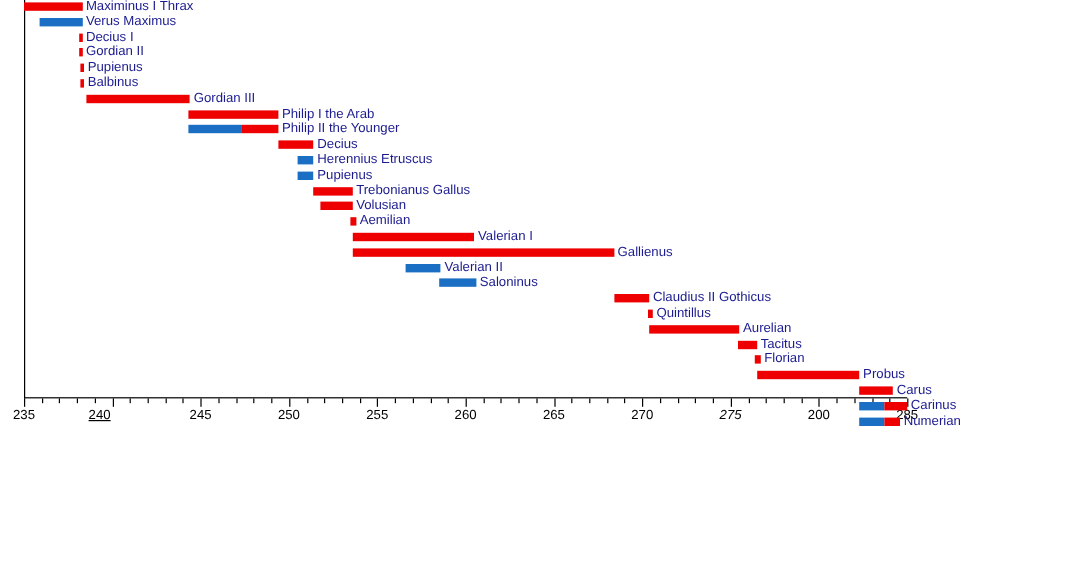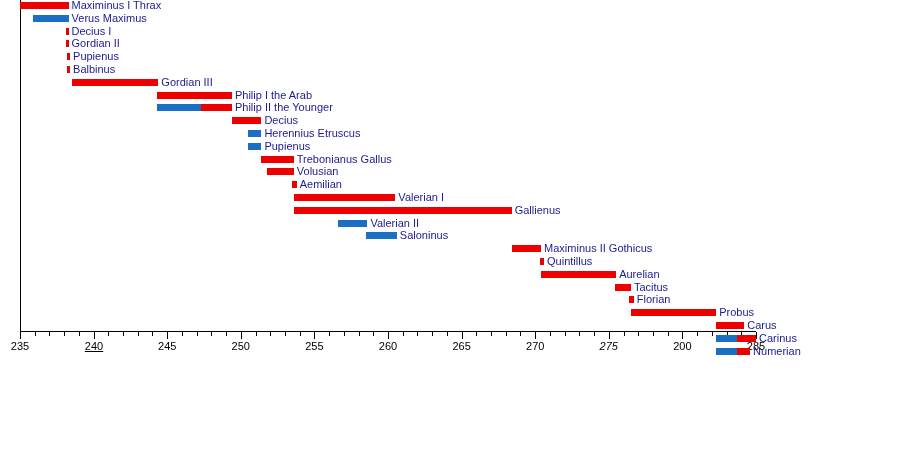--- a/index.html
+++ b/index.html
@@ -137,21 +137,21 @@
         <div class="tick-minor" style="left: 638.24px;"></div>
         <div class="tick-minor" style="left: 652.96px;"></div>
         <div class="tick-minor" style="left: 667.68px;"></div>
         <div class="tick-major" style="left: 682.4px;"></div>
         <div class="tick-minor" style="left: 697.12px;"></div>
         <div class="tick-minor" style="left: 711.84px;"></div>
         <div class="tick-minor" style="left: 726.56px;"></div>
         <div class="tick-minor" style="left: 741.28px;"></div>
         <div class="tick-major" style="left: 756px;"></div>
         <div class="tick-label" style="left: 20px;">235</div>
-        <div class="tick-label" style="left: 94px; text-decoration: underline;">240</div>
+        <div class="tick-label" style="left: 83px; text-decoration: underline;">240</div>
         <div class="tick-label" style="left: 167.2px;">245</div>
         <div class="tick-label" style="left: 240.8px;">250</div>
         <div class="tick-label" style="left: 314.4px;">255</div>
         <div class="tick-label" style="left: 388px;">260</div>
         <div class="tick-label" style="left: 461.6px;">265</div>
         <div class="tick-label" style="left: 535.2px;">270</div>
         <div class="tick-label" style="left: 608.8px; font-style: italic;">275</div>
         <div class="tick-label" style="left: 682.4px;">200</div>
         <div class="tick-label" style="left: 756px;">285</div>
       </div>
@@ -228,21 +228,21 @@
         <div class="row" style="top: 217.6px;">
           <div class="seg blue" style="left: 337.952px; width: 29.44px;"></div>
           <div class="row-label" style="left: 370.392px;">Valerian II</div>
         </div>
         <div class="row" style="top: 230.4px;">
           <div class="seg blue" style="left: 365.92px; width: 30.912px;"></div>
           <div class="row-label" style="left: 399.832px;">Saloninus</div>
         </div>
         <div class="row" style="top: 243.2px;">
           <div class="seg red" style="left: 511.648px; width: 29.44px;"></div>
-          <div class="row-label" style="left: 544.088px;">Maximinus II Gothicus</div>
+          <div class="row-label" style="left: 544.088px;">Claudius II Gothicus</div>
         </div>
         <div class="row" style="top: 256px;">
           <div class="seg red" style="left: 539.616px; width: 4.416px;"></div>
           <div class="row-label" style="left: 547.032px;">Quintillus</div>
         </div>
         <div class="row" style="top: 268.8px;">
           <div class="seg red" style="left: 541.088px; width: 75.072px;"></div>
           <div class="row-label" style="left: 619.16px;">Aurelian</div>
         </div>
         <div class="row" style="top: 281.6px; padding-left: 34px;">

